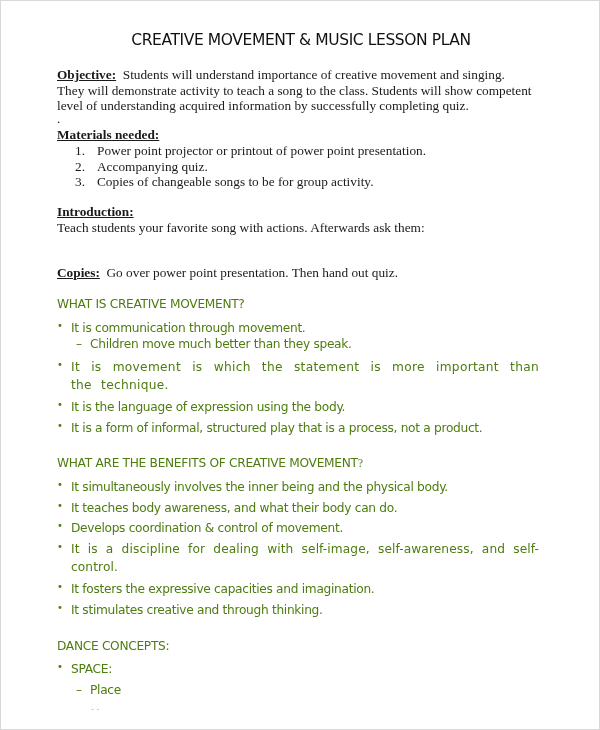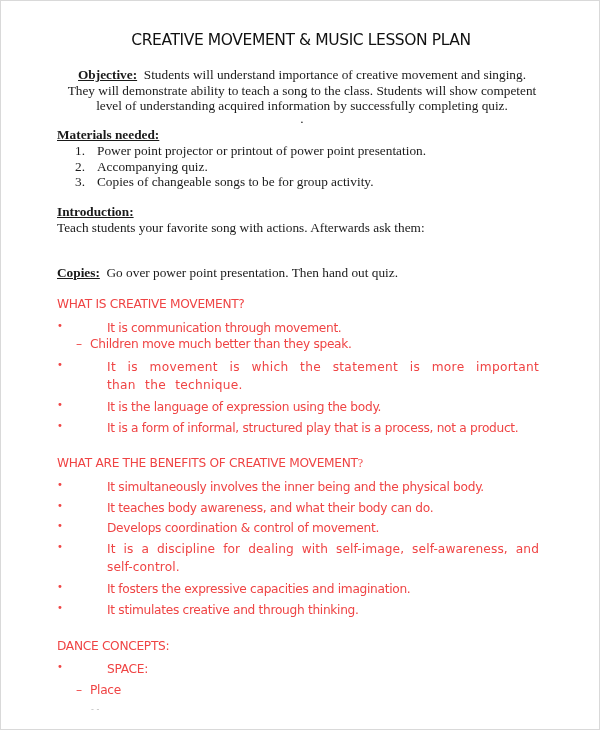--- a/index.html
+++ b/index.html
@@ -16,43 +16,43 @@
     .serif {
       font-family: "Liberation Serif", serif; font-size: 13.3px; color: #1a1a1a;
       line-height: 15.5px;
     }
     .blk { position: absolute; left: 56px; width: 490px; }
     .lbl { font-weight: bold; text-decoration: underline; }
     .ol { position: absolute; left: 74px; }
     .ol div { display: flex; }
     .ol .num { width: 22px; }
     .comic {
-      font-family: "DejaVu Sans", sans-serif; font-size: 12.2px; color: #ef4444;
+      font-family: "DejaVu Sans", sans-serif; font-size: 12.2px; color: #4d7c0f;
       letter-spacing: -0.3px;
     }
     .h { position: absolute; left: 56px; }
     .b { position: absolute; left: 56px; width: 482px; display: flex; }
     .b .dot { width: 14px; flex: none; font-size: 10px; padding-top: 1px; }
-    .b .txt { flex: 1; line-height: 18px; margin-left: 36px; }
+    .b .txt { flex: 1; line-height: 18px; }
     .b .txt.just { text-align: justify; text-align-last: left; }
     .sub { position: absolute; left: 75px; display: flex; }
     .sub .dash { width: 14px; }
     .q { font-family: "Liberation Serif", serif; }
     .faint { position: absolute; left: 90px; top: 704px; color: #bbb; font-size: 8px; font-family: "DejaVu Sans", sans-serif; }
   </style>
 </head>
 <body>
 
 <div class="page">
 
   <div class="title">CREATIVE MOVEMENT &amp; MUSIC LESSON PLAN</div>
 
-  <div class="blk serif" style="top:66px;text-align:center;">
+  <div class="blk serif" style="top:66px;">
     <div><span class="lbl">Objective:</span>&nbsp;&nbsp;<span>Students will understand importance of creative movement and singing.</span></div>
-    <div>They will demonstrate ability to teach a song to the class.  Students will show competent</div>
+    <div>They will demonstrate activity to teach a song to the class.  Students will show competent</div>
     <div>level of understanding acquired information by successfully completing quiz.</div>
     <div style="line-height:10px;">.</div>
   </div>
 
   <div class="blk serif" style="top:126px;">
     <span class="lbl">Materials needed:</span>
   </div>
   <div class="ol serif" style="top:142px;">
     <div>
         <span class="num">1.</span>

